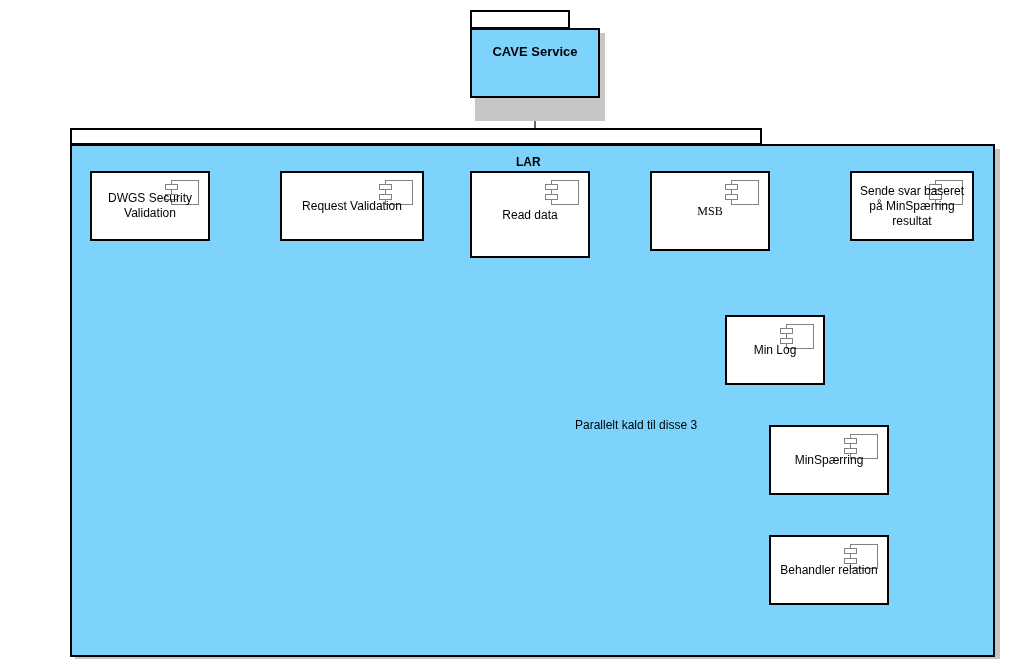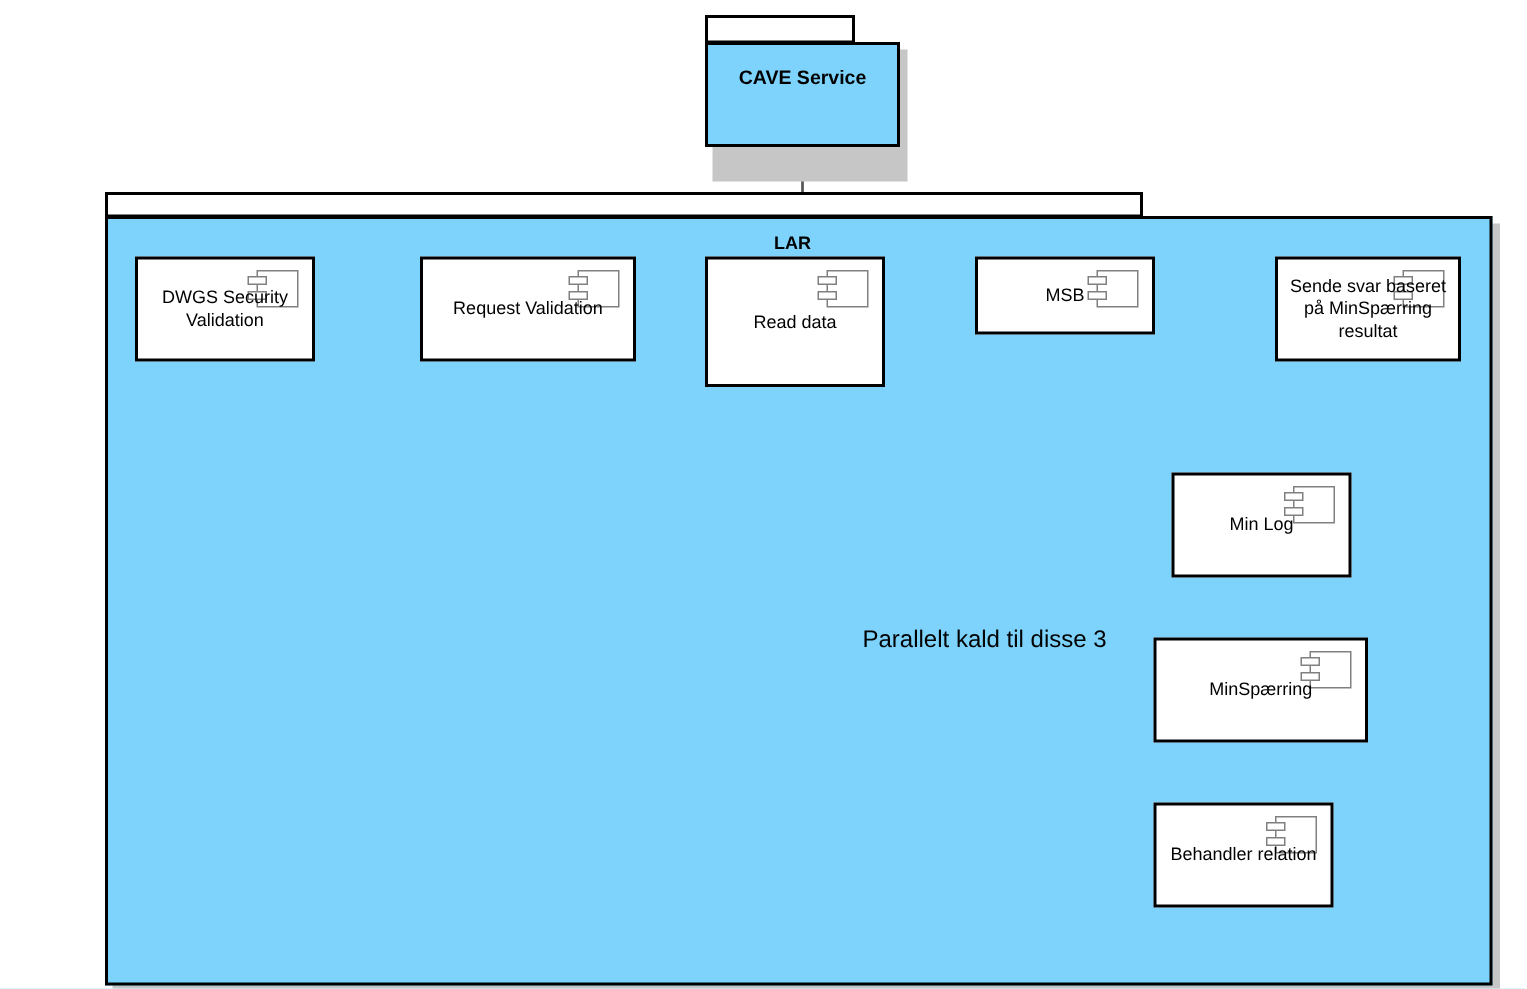--- a/index.html
+++ b/index.html
@@ -23,21 +23,21 @@
                text-align:center;font-size:12px;line-height:15px;white-space:pre-line;}
   .comp .cicon{position:absolute;right:9px;top:7px;width:34px;height:25px;}
   .comp .cicon .outer{position:absolute;left:6px;top:0;width:28px;height:25px;
                       border:1.4px solid #808080;box-sizing:border-box;background:#fff;}
   .comp .cicon .bar{position:absolute;left:0;width:13px;height:6px;
                     border:1.4px solid #808080;box-sizing:border-box;background:#fff;}
   .comp .cicon .bar.b1{top:4px;}
   .comp .cicon .bar.b2{top:14px;}
 
   
-  .note{position:absolute;font-size:16px;white-space:nowrap;z-index:4;}
+  .note{position:absolute;font-size:12px;white-space:nowrap;z-index:4;}
   .edge-label{position:absolute;font-size:12px;font-weight:bold;z-index:5;background:transparent;text-align:right;}
 </style>
 </head>
 <body>
 
 <div id="canvas">
 
   <svg class="layer lines" viewBox="0 0 1018 659">
     <defs>
       <marker id="arrowGray" markerWidth="10" markerHeight="8" refX="9" refY="4" orient="auto" markerUnits="userSpaceOnUse">
@@ -117,51 +117,51 @@
 
   <div class="comp" style="left:470px;top:171px;width:120px;height:87px;">
     <div class="cicon">
       <div class="outer"></div>
         <div class="bar b1"></div>
         <div class="bar b2"></div>
     </div>
     <div class="label">Read data</div>
   </div>
 
-  <div class="comp" style="left:650px;top:171px;width:120px;height:52px;">
+  <div class="comp" style="left:650px;top:171px;width:120px;height:80px;font-family:Liberation Serif, serif;">
     <div class="cicon">
       <div class="outer"></div>
         <div class="bar b1"></div>
         <div class="bar b2"></div>
     </div>
     <div class="label">MSB</div>
   </div>
 
   <div class="comp" style="left:850px;top:171px;width:124px;height:70px;">
     <div class="cicon">
       <div class="outer"></div>
         <div class="bar b1"></div>
         <div class="bar b2"></div>
     </div>
     <div class="label">Sende svar baseret
 på MinSpærring
 resultat</div>
   </div>
 
 
-  <div class="comp" style="left:781px;top:315px;width:120px;height:70px;">
+  <div class="comp" style="left:725px;top:315px;width:100px;height:70px;">
     <div class="cicon">
       <div class="outer"></div>
         <div class="bar b1"></div>
         <div class="bar b2"></div>
     </div>
     <div class="label">Min Log</div>
   </div>
 
-  <div class="comp" style="left:769px;top:425px;width:143px;height:70px;">
+  <div class="comp" style="left:769px;top:425px;width:120px;height:70px;">
     <div class="cicon">
       <div class="outer"></div>
         <div class="bar b1"></div>
         <div class="bar b2"></div>
     </div>
     <div class="label">MinSpærring</div>
   </div>
 
   <div class="comp" style="left:769px;top:535px;width:120px;height:70px;">
     <div class="cicon">

